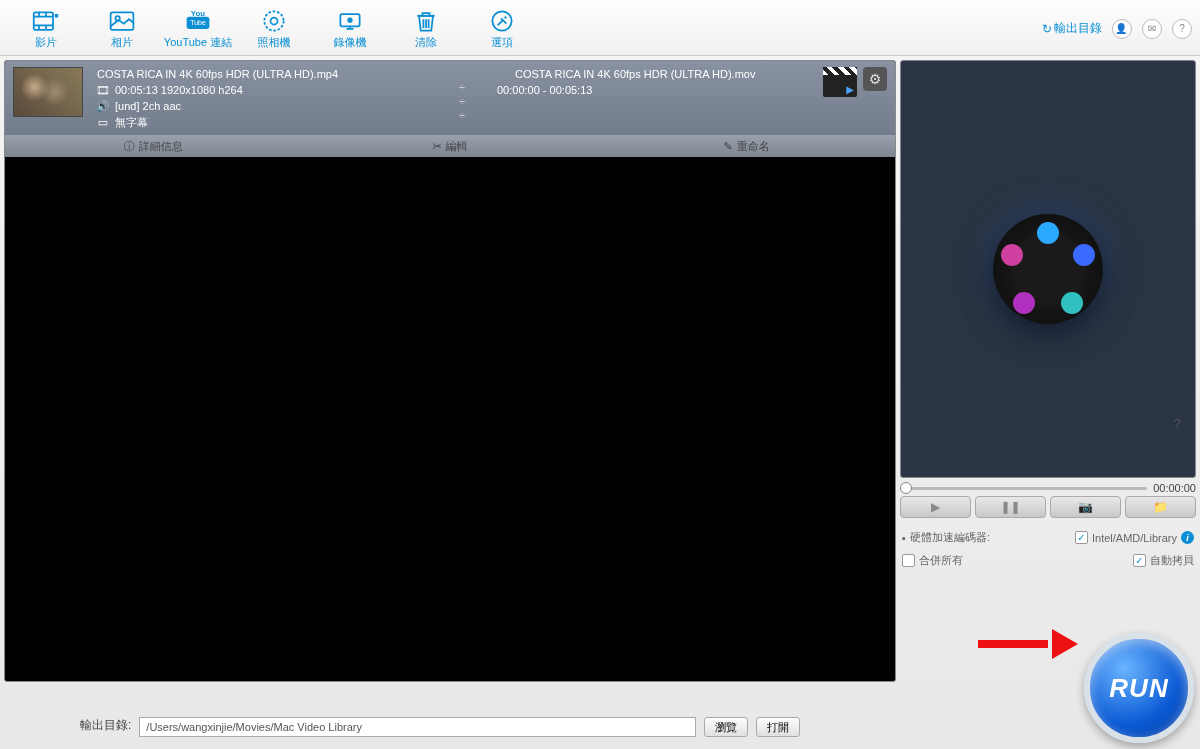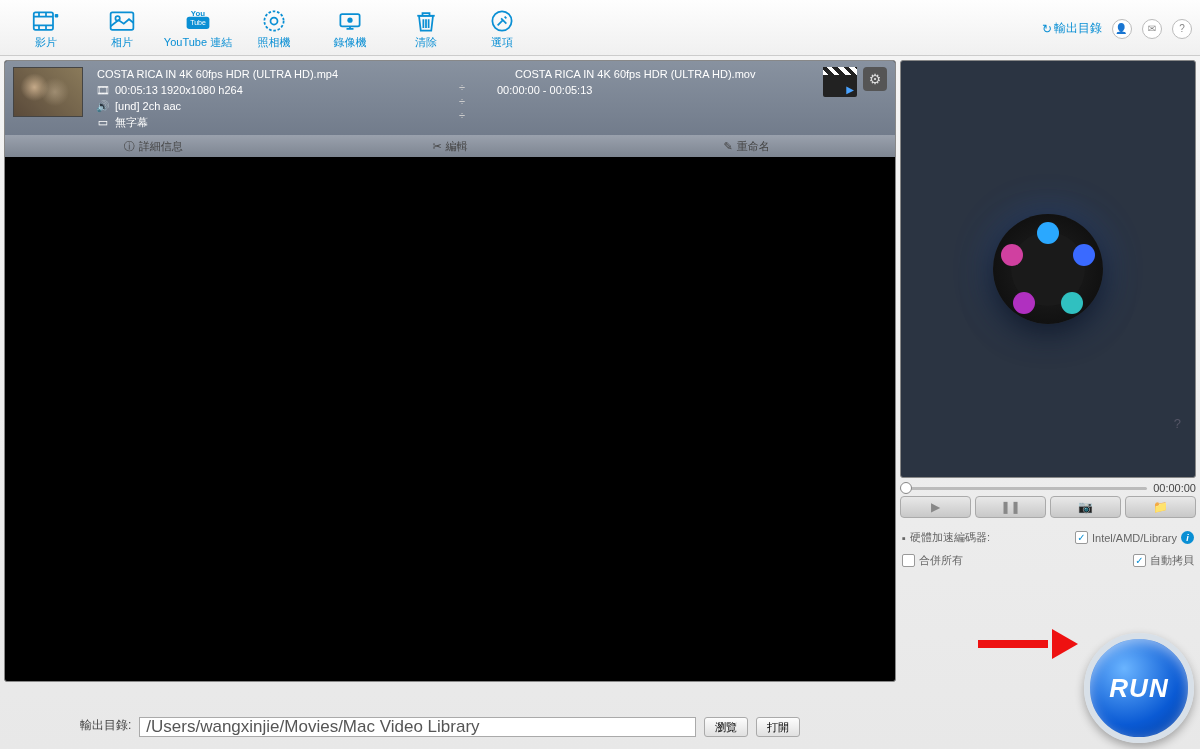--- a/index.html
+++ b/index.html
@@ -72,21 +72,21 @@
 .info-ic{width:13px;height:13px;border-radius:50%;background:#0a8fd4;color:#fff;font-size:9px;display:inline-flex;align-items:center;justify-content:center;font-style:italic;font-weight:bold;}
 
 .run-area { position: absolute; right: 6px; bottom: 6px; display:flex; }
 .run-btn { width: 110px; height: 110px; border-radius: 50%; background: radial-gradient(circle at 35% 30%, #6ab4ff, #0a5ad4 60%, #053a99); border: 6px solid #d8e0e8; box-shadow: inset 0 4px 12px rgba(255,255,255,.5), 0 4px 10px rgba(0,0,0,.3); display:flex; align-items:center; justify-content:center; color:#fff; font-weight:bold; font-size:26px; font-style:italic; cursor:pointer; letter-spacing:1px;}
 .arrow { width: 100px; height: 20px; position: relative; margin-right: 6px;}
 .arrow::before{content:"";position:absolute;left:0;top:7px;width:70px;height:8px;background:#e11;}
 .arrow::after{content:"";position:absolute;right:0;top:-4px;border-left:26px solid #e11;border-top:15px solid transparent;border-bottom:15px solid transparent;}
 
 
 .bottom { position:absolute; left:0; right:320px; bottom:12px; display:flex; align-items:flex-start; padding: 0 80px; font-size:12px; color:#444; gap:8px;}
-.out-input { flex:1; height:20px; border:1px solid #aaa; background:#fff; padding:0 6px; font-size:17px; color:#555;}
+.out-input { flex:1; height:20px; border:1px solid #aaa; background:#fff; padding:0 6px; font-size:11px; color:#555;}
 .btn-sm { height:20px; padding:0 10px; background:linear-gradient(to bottom,#fdfdfd,#e0e0e0); border:1px solid #aaa; border-radius:3px; font-size:11px; cursor:pointer;}
 </style>
 </head>
 <body>
 
 <div class="toolbar">
   <div class="tool-item">
     <div class="ic">
         <svg viewBox="0 0 32 28">
           <rect x="2" y="4" width="22" height="20" rx="2"></rect>

